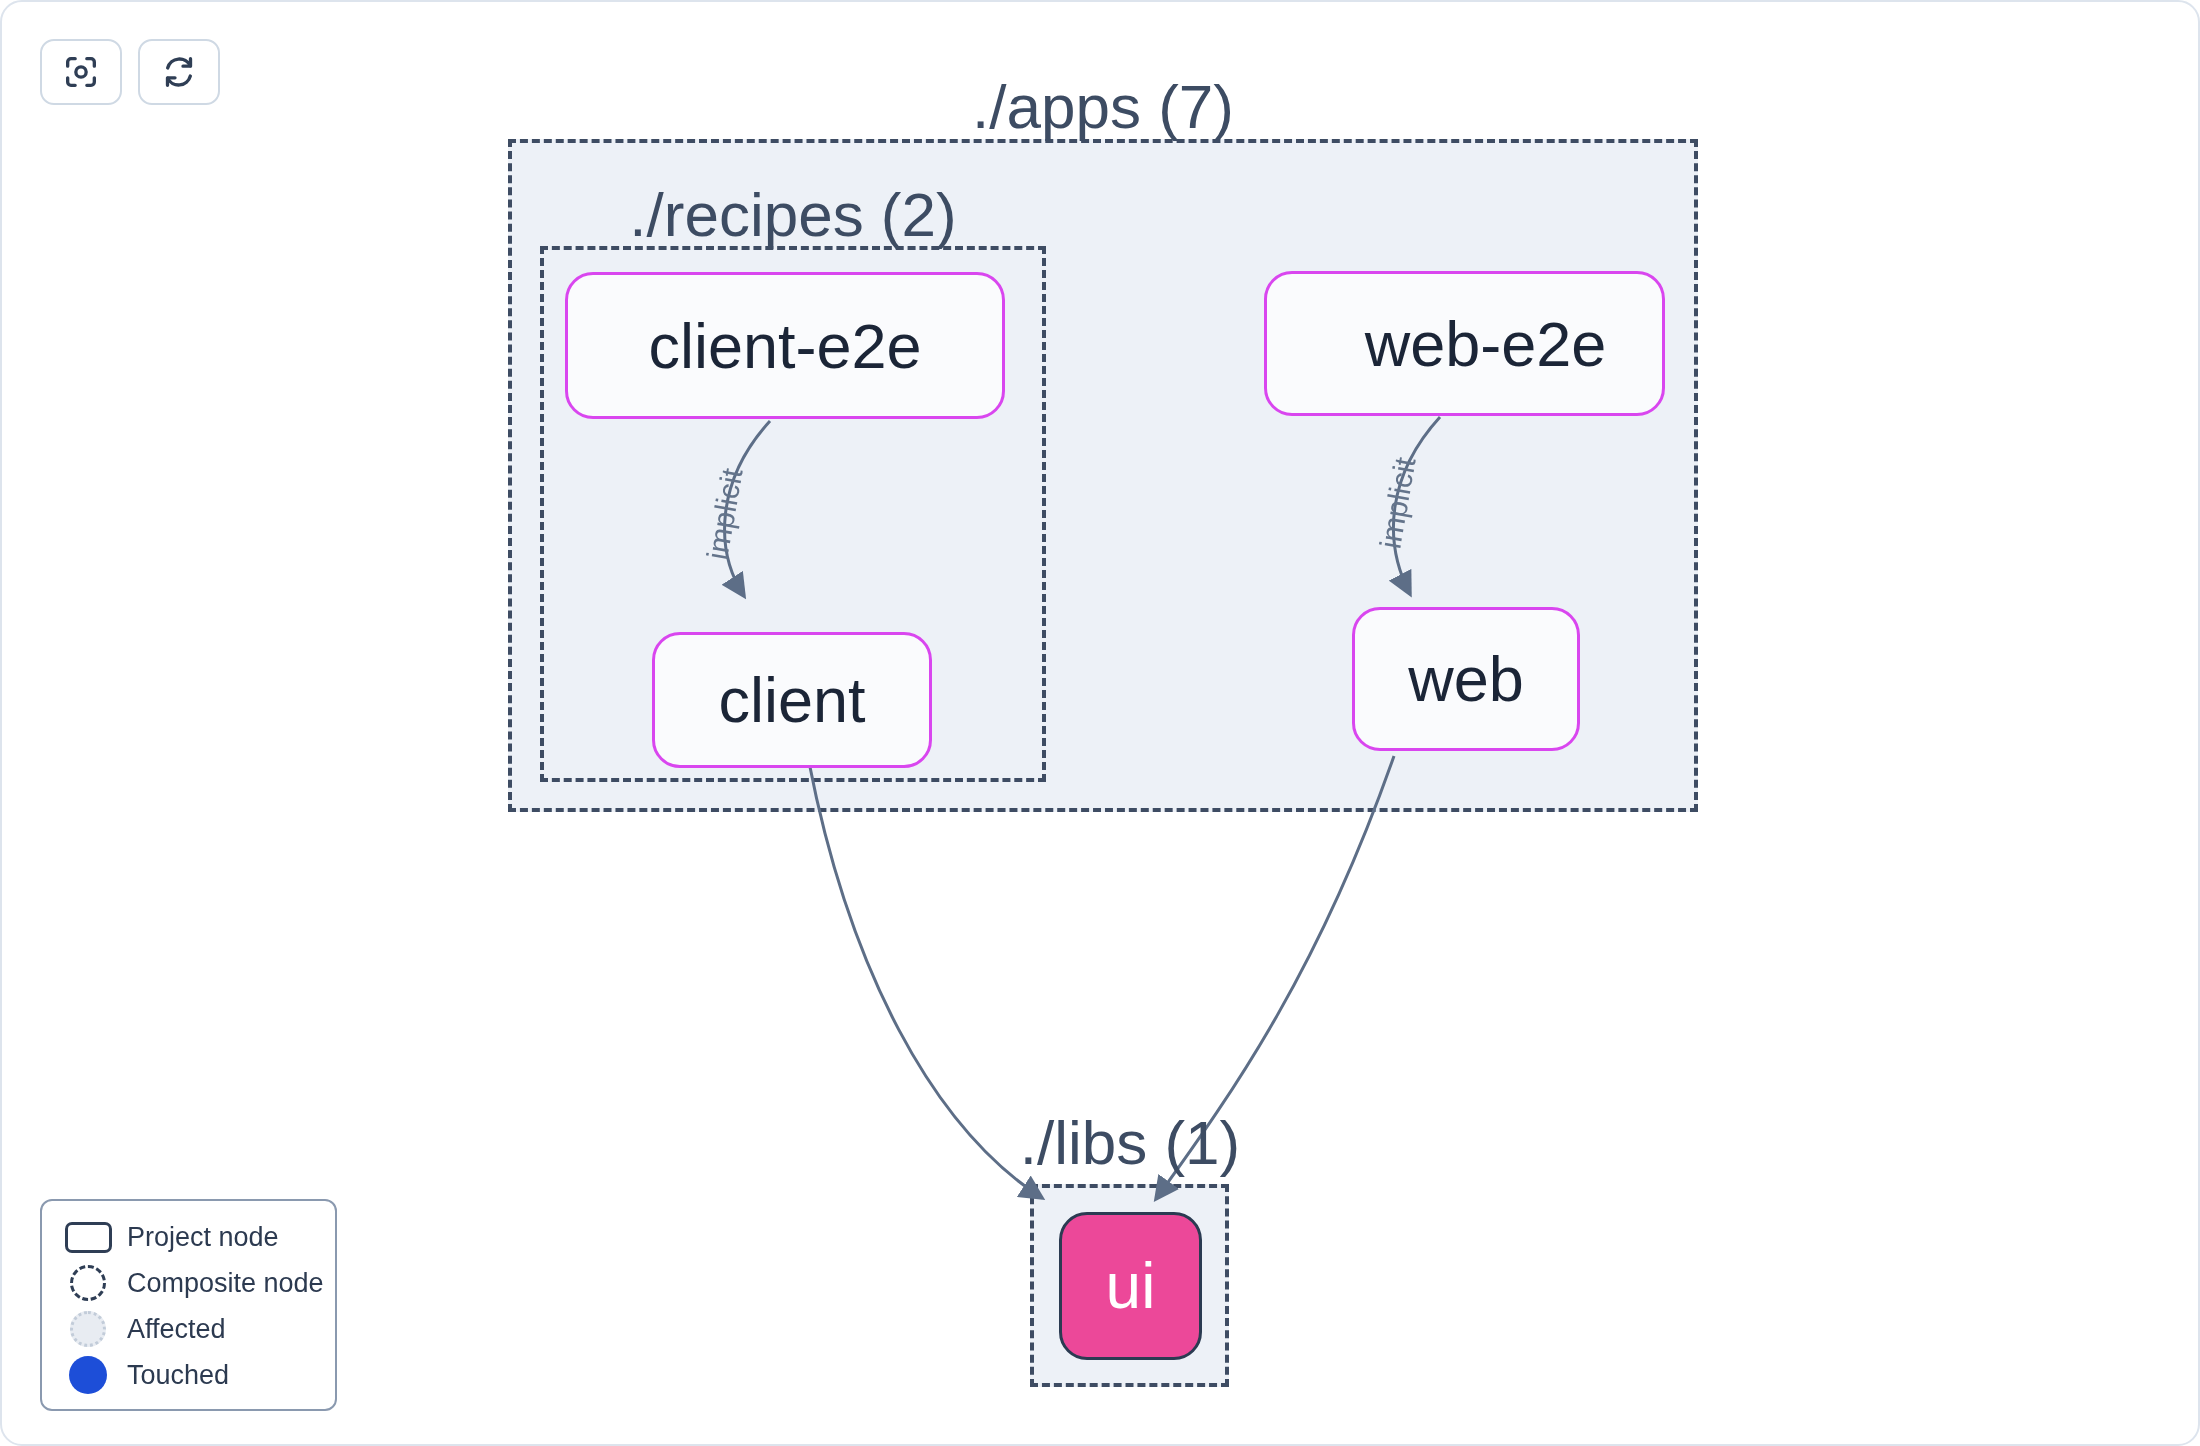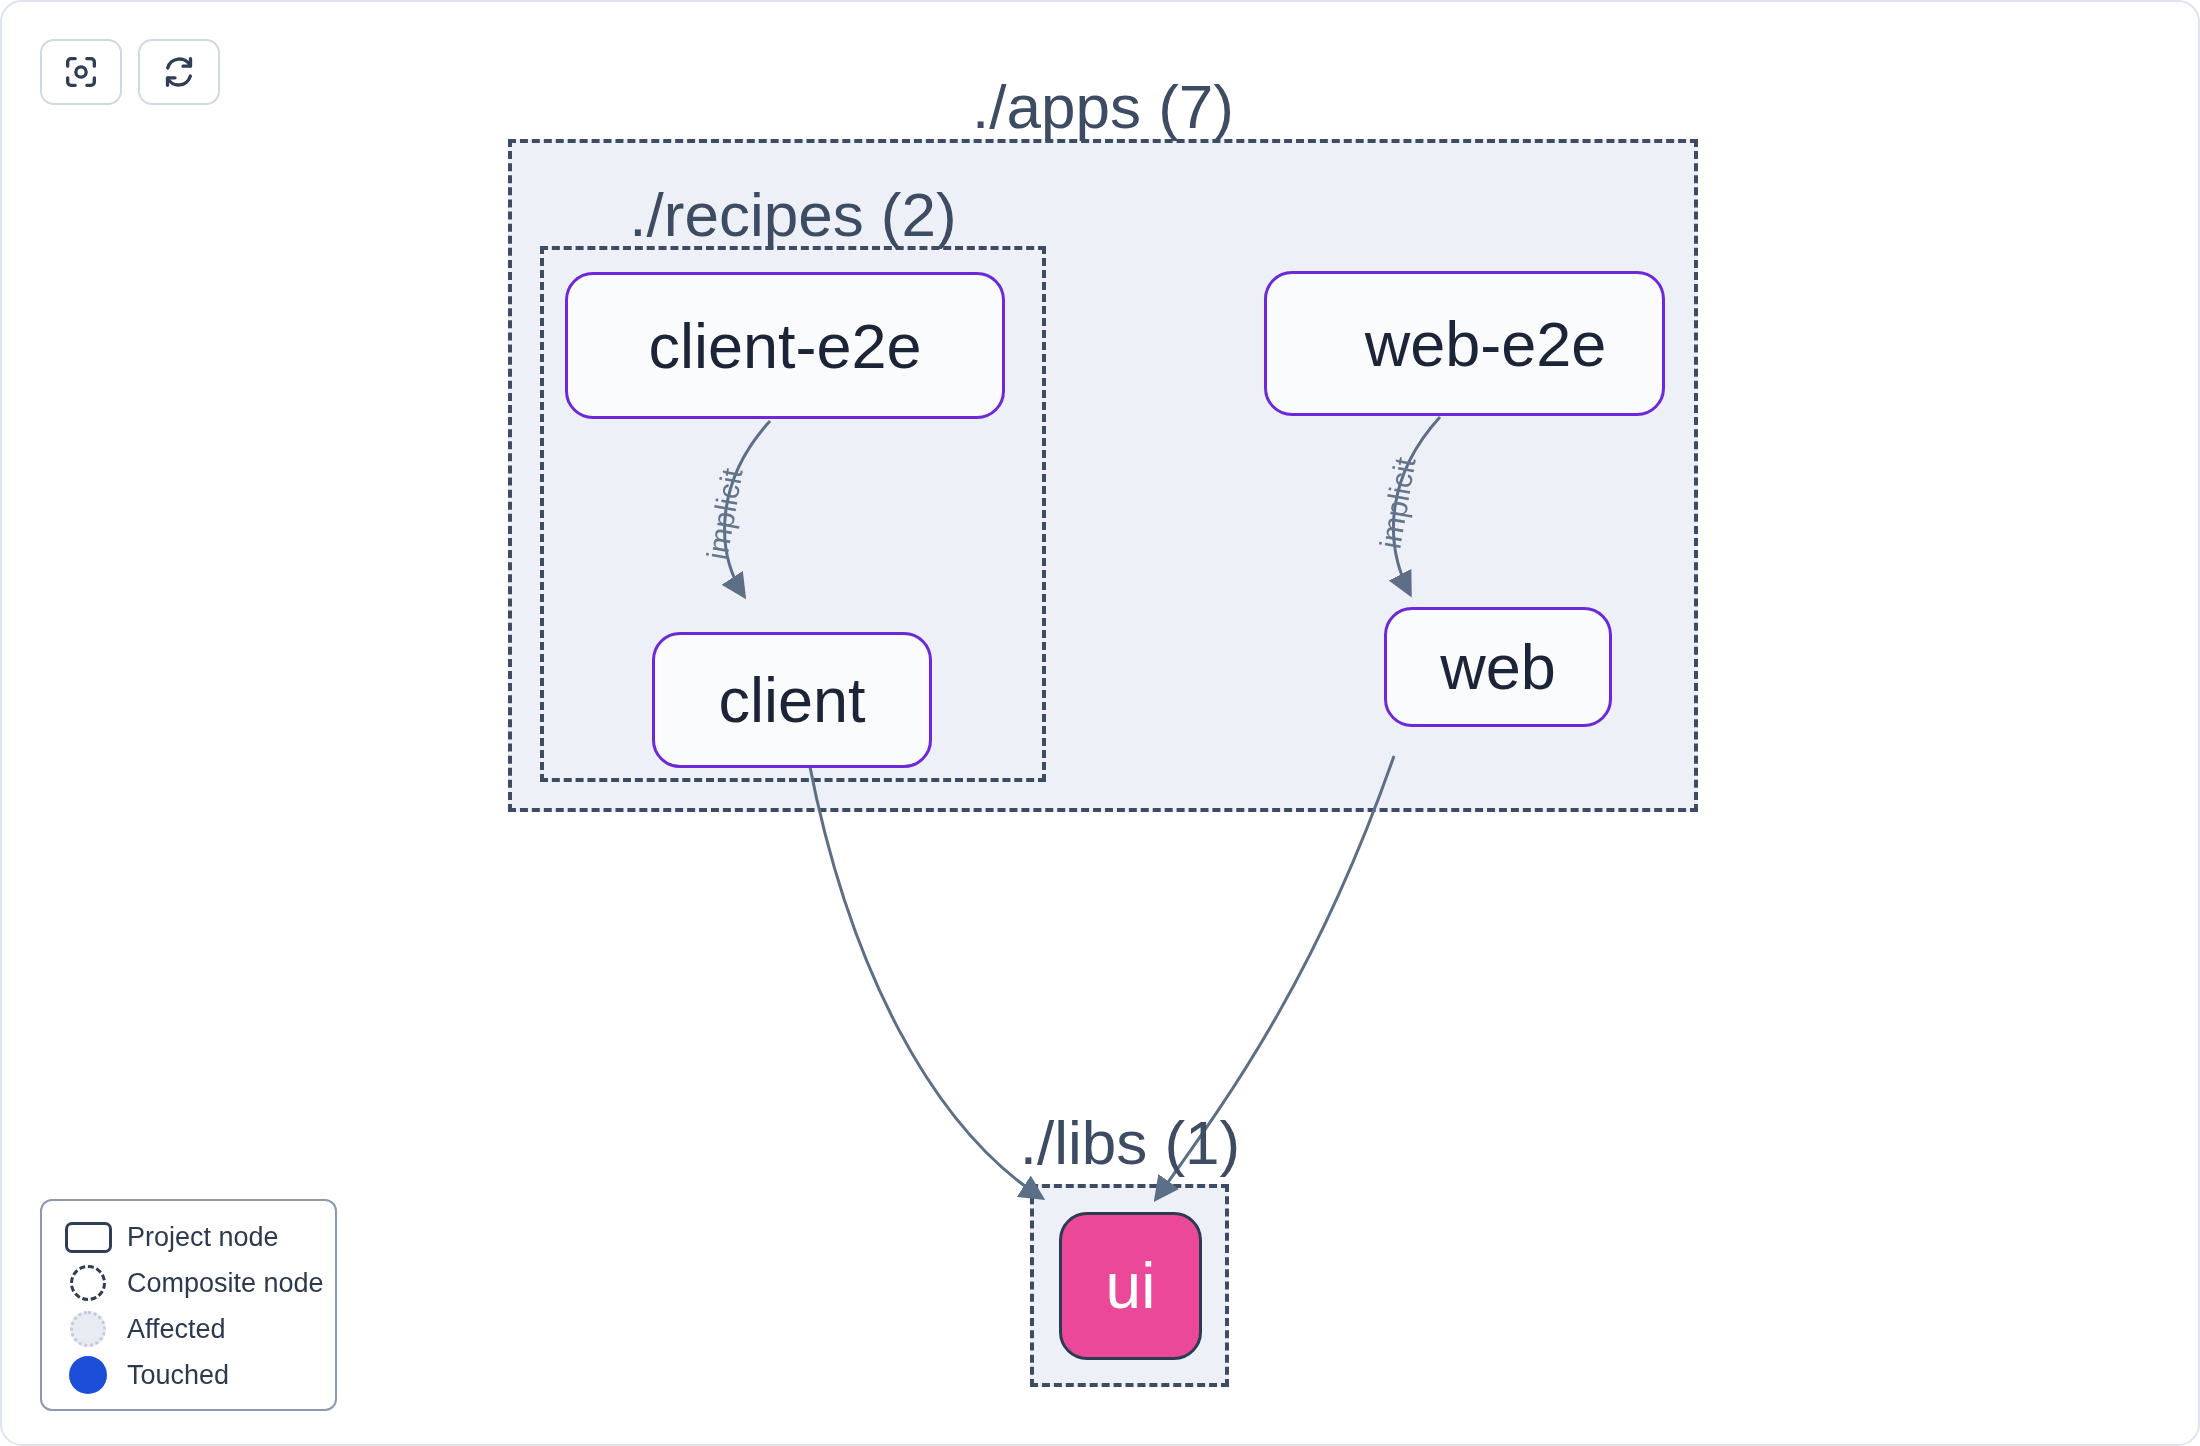--- a/index.html
+++ b/index.html
@@ -23,21 +23,21 @@
     background:#edf1f7; border:4px dashed #3e4c63;
   }
   .group-title {
     position:absolute; text-align:center; font-size:62px; line-height:1.05;
     color:#3d4c63; white-space:nowrap;
   }
 
   
   .node {
     position:absolute; box-sizing:border-box; display:flex; align-items:center; justify-content:center;
-    background:#fafbfd; border:3px solid #6d28d9; border-radius:28px;
+    background:#fafbfd; border:3px solid #d946ef; border-radius:28px;
     font-size:63px; color:#1b2537; cursor:pointer;
   }
   .node.touched { background:#ec4899; border-color:#2b3b52; color:#ffffff; font-size:64px; }
 
   
   .edges { position:absolute; left:0; top:0; }
   .edge-label {
     position:absolute; font-size:30px; color:#64748b; white-space:nowrap;
     transform:translate(-50%,-50%) rotate(-80deg);
   }
@@ -79,21 +79,21 @@
   <div class="edge-label" style="left:723px; top:512px;">implicit</div>
   <div class="edge-label" style="left:1396px; top:501px;">implicit</div>
 
   <div class="group-title" style="left:506px; top:72px; width:1190px;">./apps (7)</div>
   <div class="group-title" style="left:538px; top:180px; width:506px;">./recipes (2)</div>
   <div class="group-title" style="left:928px; top:1108px; width:400px;">./libs (1)</div>
 
   <div class="node" style="left:563px; top:270px; width:440px; height:147px;">client-e2e</div>
   <div class="node" style="left:1262px; top:269px; width:401px; height:145px;padding-left:42px;">web-e2e</div>
   <div class="node" style="left:650px; top:630px; width:280px; height:136px;">client</div>
-  <div class="node" style="left:1350px; top:605px; width:228px; height:120px;margin-left:32px;">web</div>
+  <div class="node" style="left:1350px; top:605px; width:228px; height:144px;">web</div>
   <div class="node touched" style="left:1057px; top:1210px; width:143px; height:148px;">ui</div>
 
   <div class="tb-btn" style="left:38px; top:37px;">
     <svg width="40" height="40" viewBox="0 0 24 24">
       <circle cx="12" cy="12" r="3.1"></circle>
       <path d="M4 8.5V6a2 2 0 0 1 2-2h2.5"></path>
       <path d="M15.5 4H18a2 2 0 0 1 2 2v2.5"></path>
       <path d="M20 15.5V18a2 2 0 0 1-2 2h-2.5"></path>
       <path d="M8.5 20H6a2 2 0 0 1-2-2v-2.5"></path>
     </svg>

